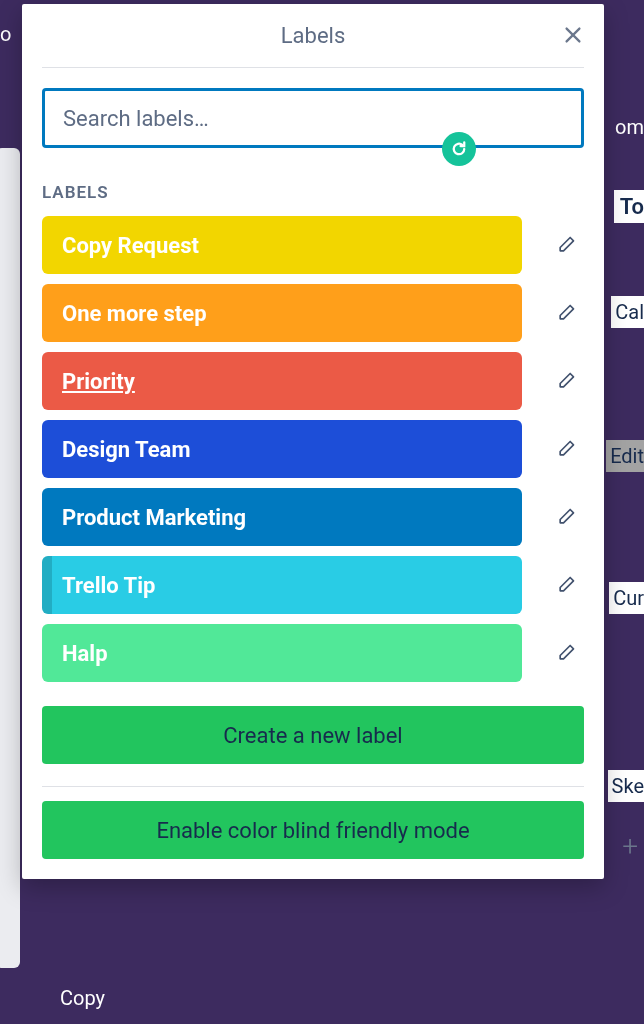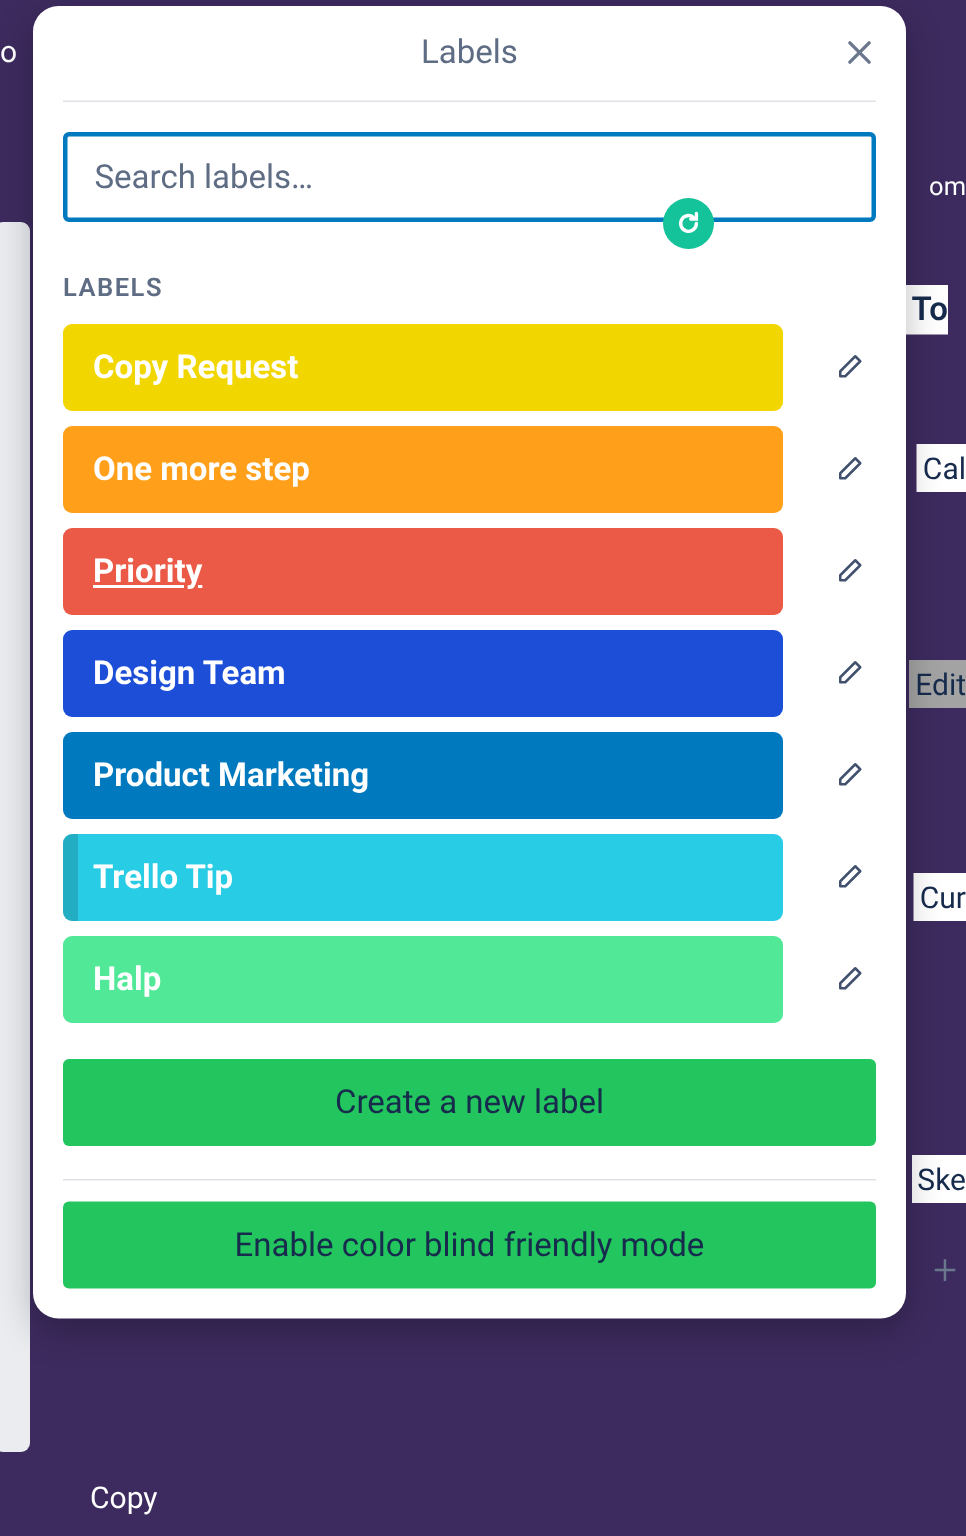--- a/index.html
+++ b/index.html
@@ -14,21 +14,21 @@
       background: #3d2b5f;
       position: relative;
       overflow: hidden;
     }
     .bg-fragment {
       position: absolute;
       color: #172b4d;
     }
     .bg-to {
       top: 190px;
-      right: 12px;
+      right: 0;
       background: #fff;
       font-weight: 600;
       font-size: 22px;
       padding: 4px 0 4px 6px;
     }
     .bg-cal {
       top: 296px;
       right: 0;
       background: #fff;
       font-size: 20px;
@@ -58,21 +58,21 @@
     .bg-top-left {
       top: 22px;
       left: 0;
       color: #fff;
       font-size: 20px;
     }
     .bg-com {
       top: 115px;
       right: 0;
       color: #fff;
-      font-size: 17px;
+      font-size: 20px;
       padding-left: 6px;
     }
     .bg-left-box {
       position: absolute;
       left: -4px;
       top: 148px;
       width: 24px;
       height: 820px;
       background: #ebecf0;
       border-radius: 6px;
@@ -91,21 +91,21 @@
       bottom: 14px;
       color: #fff;
       font-size: 20px;
     }
     .popover {
       position: absolute;
       top: 4px;
       left: 22px;
       width: 582px;
       background: #fff;
-      border-radius: 17px;
+      border-radius: 2px;
       box-shadow: 0 8px 24px rgba(0,0,0,0.25);
       padding: 0 20px 20px 20px;
     }
     .popover-header {
       position: relative;
       display: flex;
       align-items: center;
       justify-content: center;
       height: 64px;
       border-bottom: 1px solid #dfe1e6;

